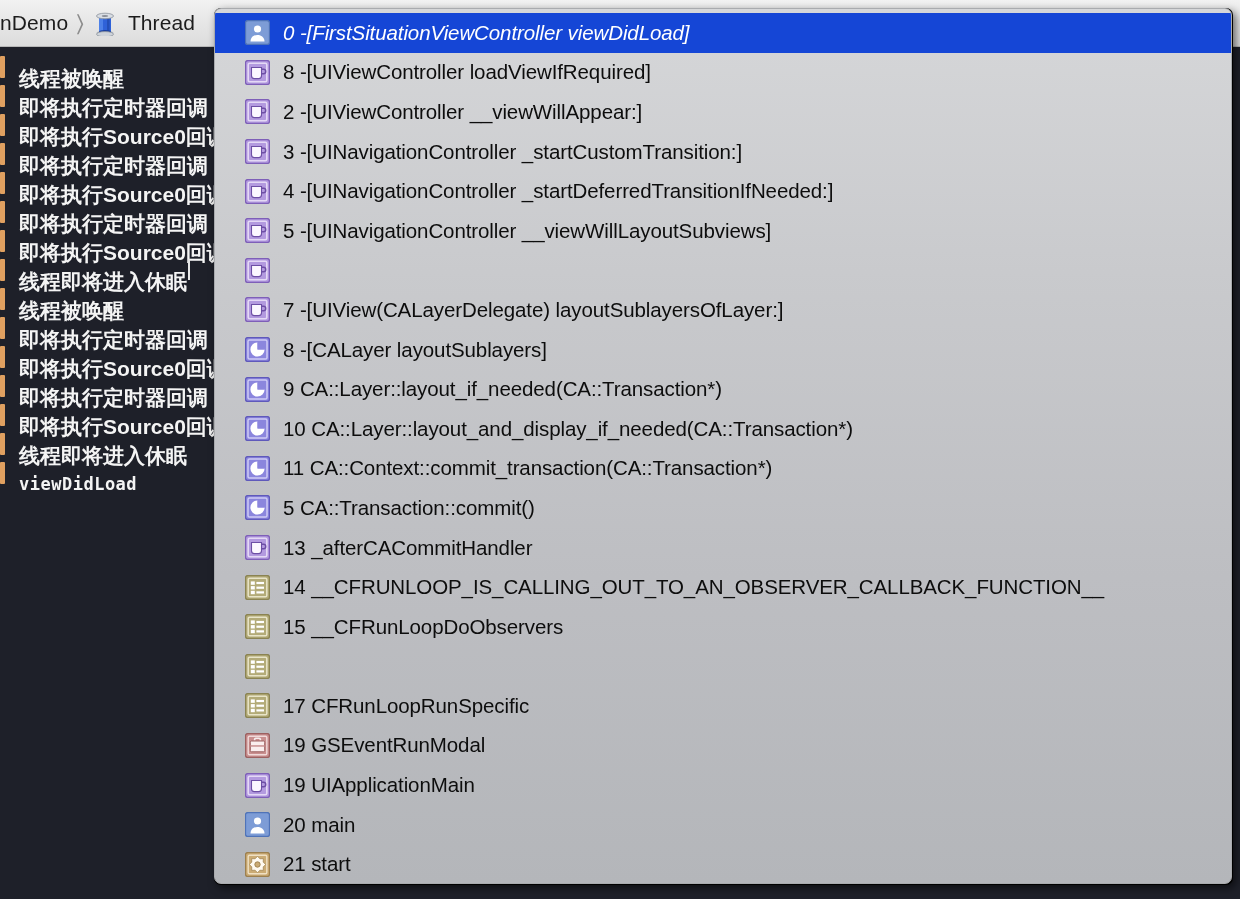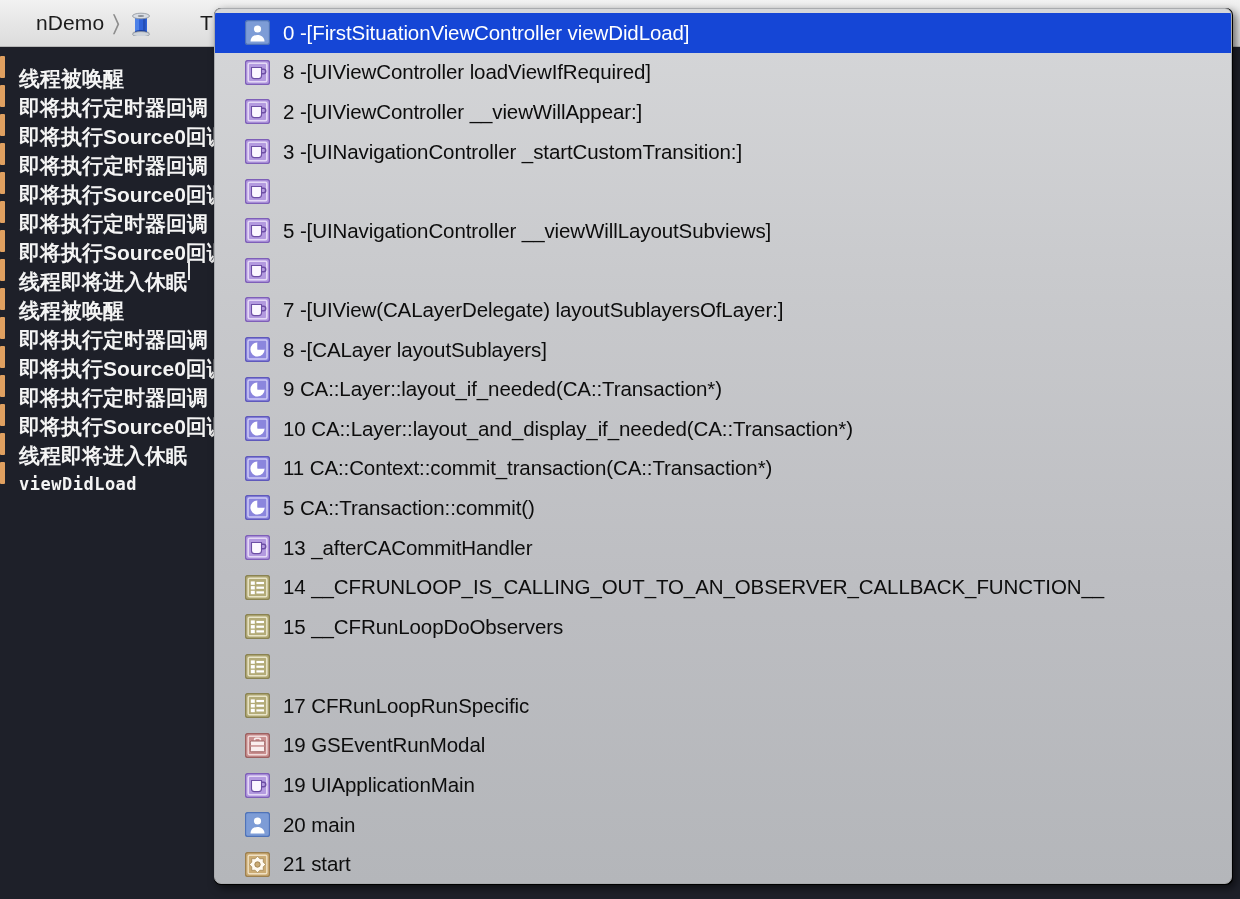--- a/index.html
+++ b/index.html
@@ -31,21 +31,20 @@
     display: flex;
     align-items: center;
     padding-left: 0px;
     overflow: hidden;
     white-space: nowrap;
   }
   .crumb-text {
     font-size: 21px;
     color: #1c1c1c;
     letter-spacing: 0.1px;
-    margin-left: 36px;
   }
   .crumb-sep {
     font-size: 23px;
     color: #8d8d8d;
     margin: 0 9px 0 8px;
     font-weight: 300;
   }
   .thread-icon {
     width: 24px; height: 26px;
     position: relative;
@@ -134,21 +133,21 @@
     white-space: nowrap;
   }
   .menu-row.selected {
     background: #1546d6;
   }
   .menu-row .label {
     font-size: 20.5px;
     color: #0d0d0d;
     letter-spacing: -0.1px;
   }
-  .menu-row.selected .label { color: #ffffff; }
+  .menu-row.selected .label { color: #ffffff; font-style: italic; }
 
   .row-icon {
     width: 25px; height: 25px;
     flex: 0 0 auto;
     margin-right: 13px;
     border-radius: 3px;
     position: relative;
     display: inline-block;
   }
   .row-icon svg { display: block; width: 25px; height: 25px; }
@@ -288,20 +287,21 @@
         </div>
         <div class="menu-row">
           <span class="row-icon">
             <svg viewBox="0 0 25 25" width="25" height="25">
               <rect x="0.5" y="0.5" width="24" height="24" rx="2.5" fill="#b39adf" stroke="#7e5fb8" stroke-width="1.3"></rect>
               <rect x="3.2" y="3.2" width="18.6" height="18.6" rx="1.6" fill="none" stroke="#e4d9f5" stroke-width="1.6"></rect>
               <path d="M6.5 7.5h10v8.2c0 1.6-1.3 2.9-2.9 2.9H9.4c-1.6 0-2.9-1.3-2.9-2.9z" fill="#fbf7ff" stroke="#6d4fa5" stroke-width="1.1"></path>
               <path d="M16.6 9.2h1.9c1.3 0 2.2 1 2.2 2.2s-0.9 2.3-2.2 2.3h-1.9" fill="none" stroke="#6d4fa5" stroke-width="1.5"></path>
             </svg>
           </span>
+          <span class="label">4 -[UINavigationController _startDeferredTransitionIfNeeded:]</span>
         </div>
         <div class="menu-row">
           <span class="row-icon">
             <svg viewBox="0 0 25 25" width="25" height="25">
               <rect x="0.5" y="0.5" width="24" height="24" rx="2.5" fill="#b39adf" stroke="#7e5fb8" stroke-width="1.3"></rect>
               <rect x="3.2" y="3.2" width="18.6" height="18.6" rx="1.6" fill="none" stroke="#e4d9f5" stroke-width="1.6"></rect>
               <path d="M6.5 7.5h10v8.2c0 1.6-1.3 2.9-2.9 2.9H9.4c-1.6 0-2.9-1.3-2.9-2.9z" fill="#fbf7ff" stroke="#6d4fa5" stroke-width="1.1"></path>
               <path d="M16.6 9.2h1.9c1.3 0 2.2 1 2.2 2.2s-0.9 2.3-2.2 2.3h-1.9" fill="none" stroke="#6d4fa5" stroke-width="1.5"></path>
             </svg>
           </span>

